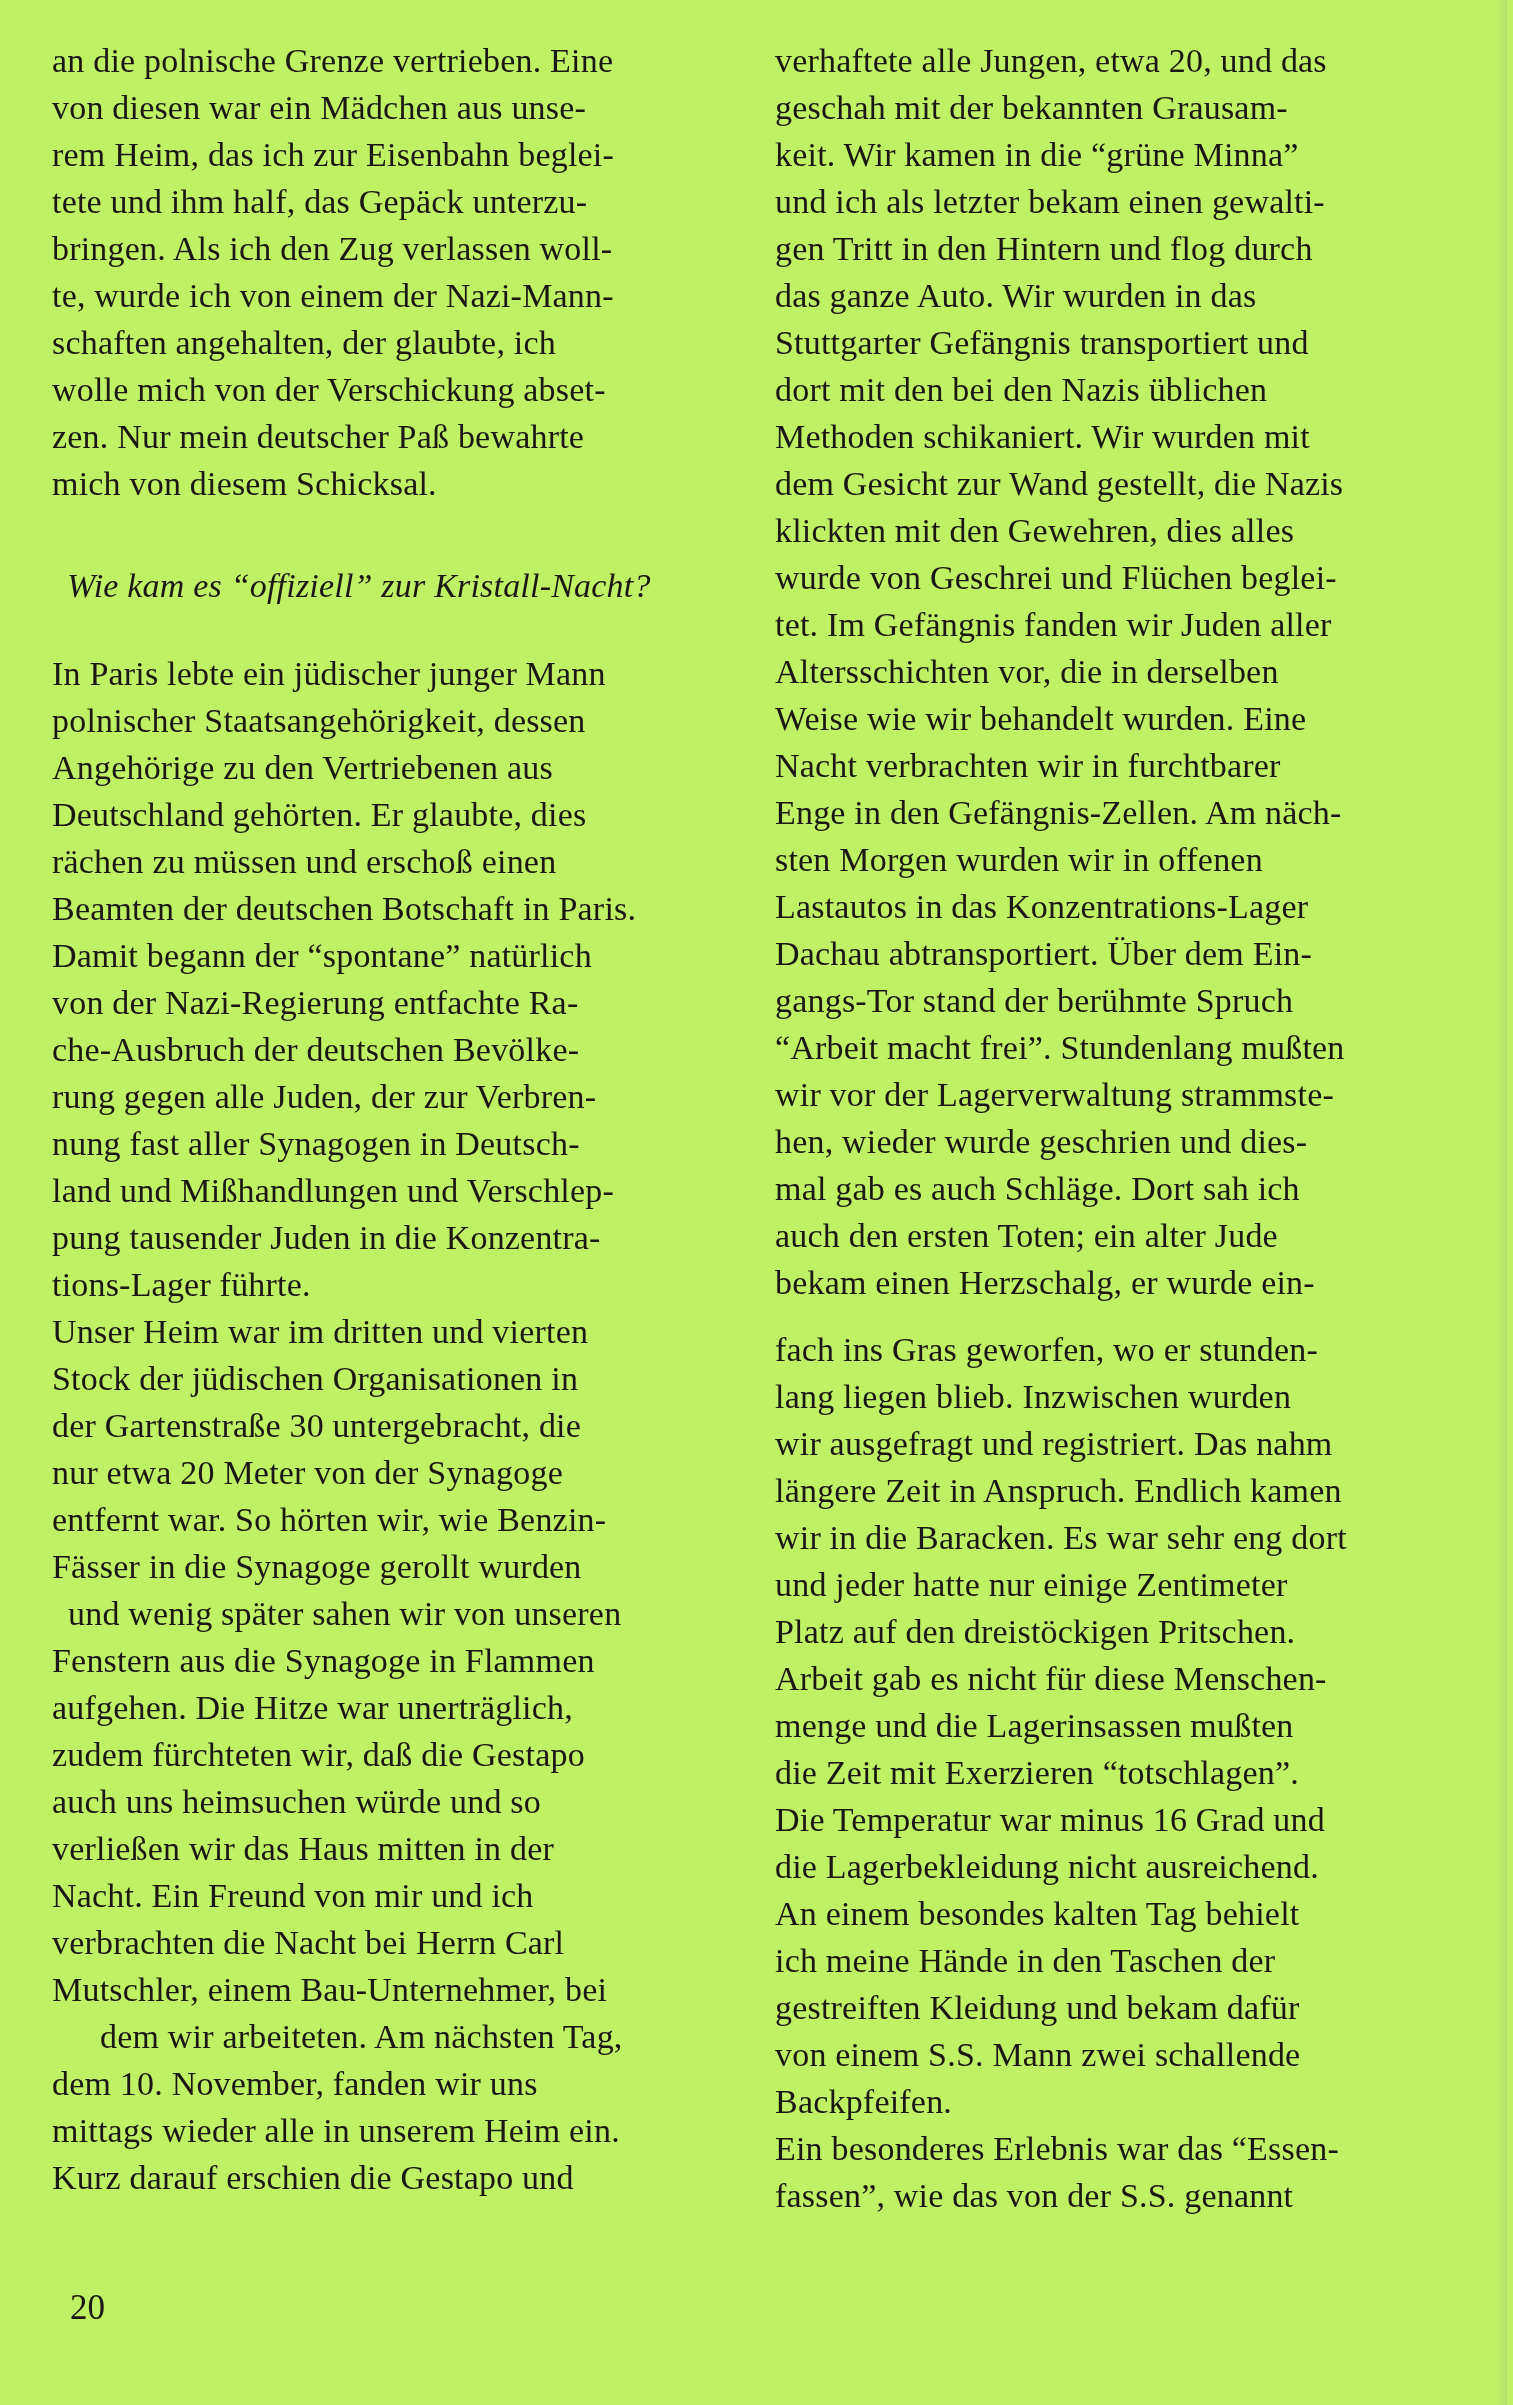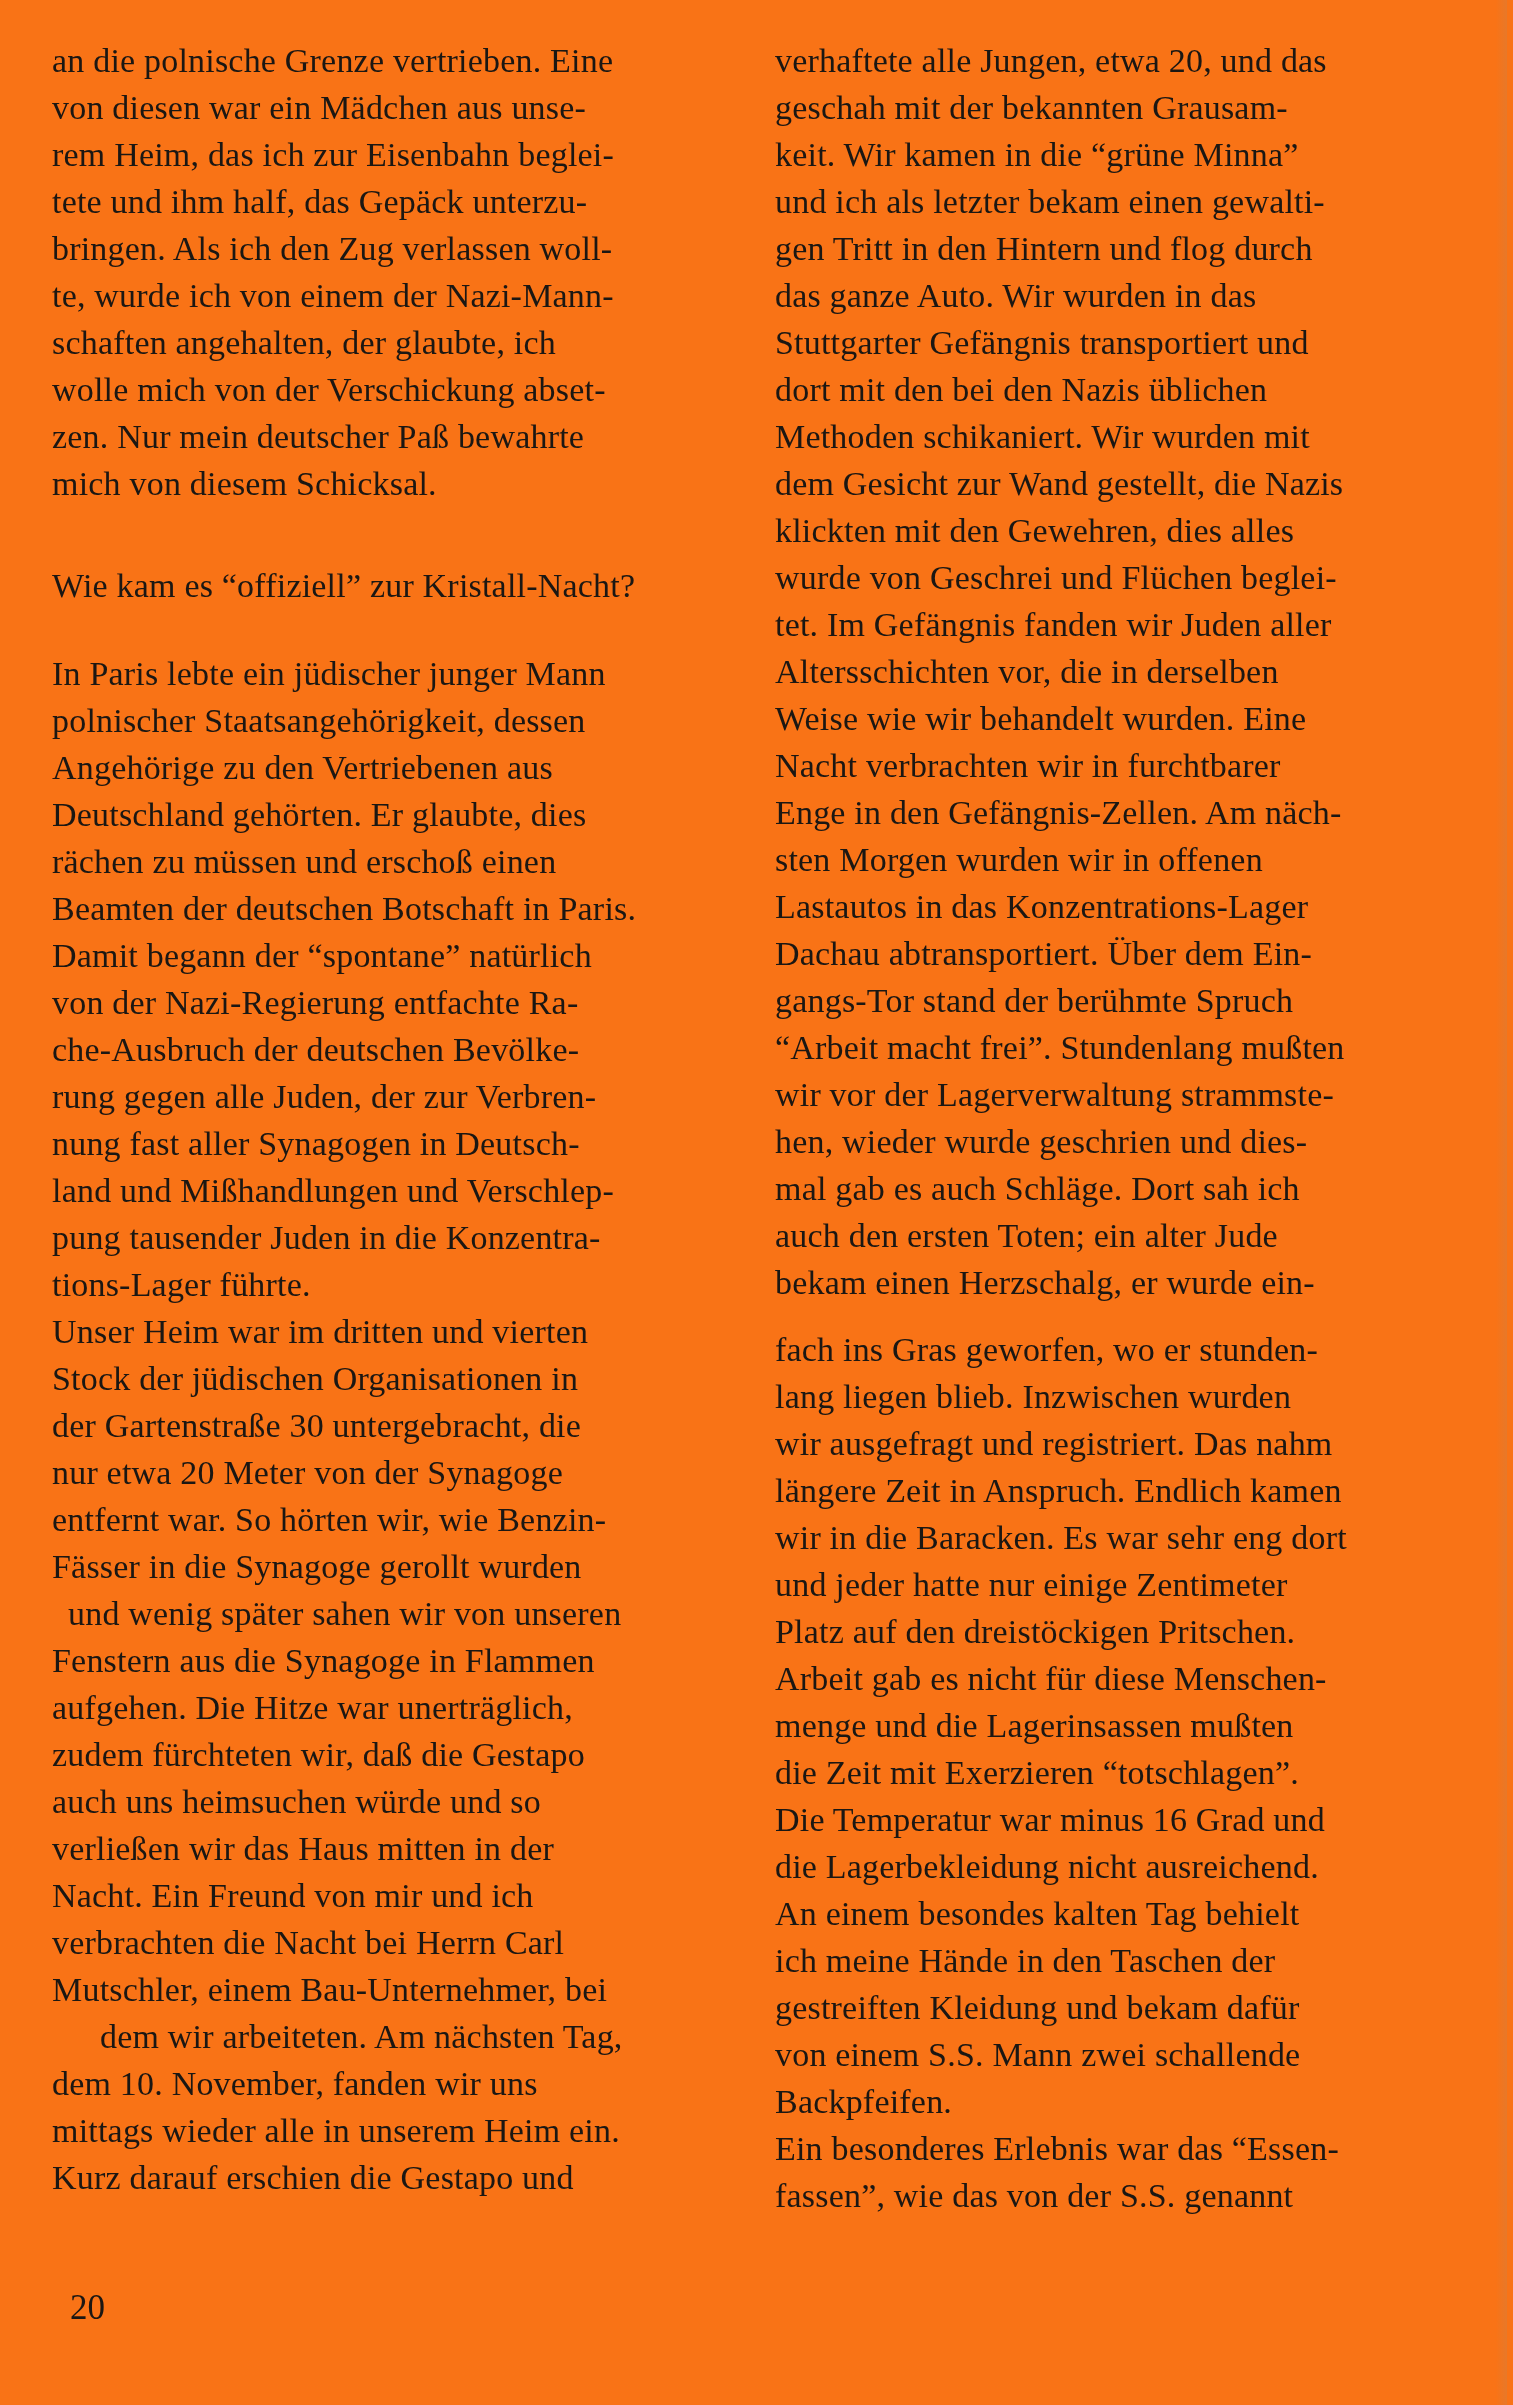--- a/index.html
+++ b/index.html
@@ -30,22 +30,24 @@
   .para { margin: 0; }
   .line {
     white-space: nowrap;
     font-size: 34px;
     line-height: 47px;
     height: 47px;
     color: #1b1713;
     letter-spacing: 0.2px;
   }
   .line.heading {
+    font-style: italic;
     margin-top: 55px;
     margin-bottom: 41px;
+    margin-left: 15px;
   }
   .page-number {
     position: absolute;
     left: 70px;
     top: 2288px;
     font-size: 35px;
     color: #1b1713;
   }
   .scan-edge {
     position: absolute;
@@ -53,21 +55,21 @@
     top: 0;
     width: 11.2px;
     height: 2406px;
     background: linear-gradient(to right, rgba(150,145,130,0), rgba(150,145,130,0.18));
     pointer-events: none;
   }
 </style>
 </head>
 <body>
 
-<div class="page" style="background: #f97316;">
+<div class="page" style="background: #bef264;">
   <div class="column column-left" id="col-left">
       <div class="para">
         <div class="line" style="color: rgb(27, 23, 19); word-spacing: 0px;">an die polnische Grenze vertrieben. Eine</div>
         <div class="line" style="color: rgb(27, 23, 19); word-spacing: 0px;">von diesen war ein Mädchen aus unse-</div>
         <div class="line" style="color: rgb(27, 23, 19); word-spacing: 0px;">rem Heim, das ich zur Eisenbahn beglei-</div>
         <div class="line" style="color: rgb(27, 23, 19); word-spacing: 0px;">tete und ihm half, das Gepäck unterzu-</div>
         <div class="line" style="color: rgb(27, 23, 19); word-spacing: 0px;">bringen. Als ich den Zug verlassen woll-</div>
         <div class="line" style="color: rgb(27, 23, 19); word-spacing: 0px;">te, wurde ich von einem der Nazi-Mann-</div>
         <div class="line" style="color: rgb(27, 23, 19); word-spacing: 0px;">schaften angehalten, der glaubte, ich</div>
         <div class="line" style="color: rgb(27, 23, 19); word-spacing: 0px;">wolle mich von der Verschickung abset-</div>

